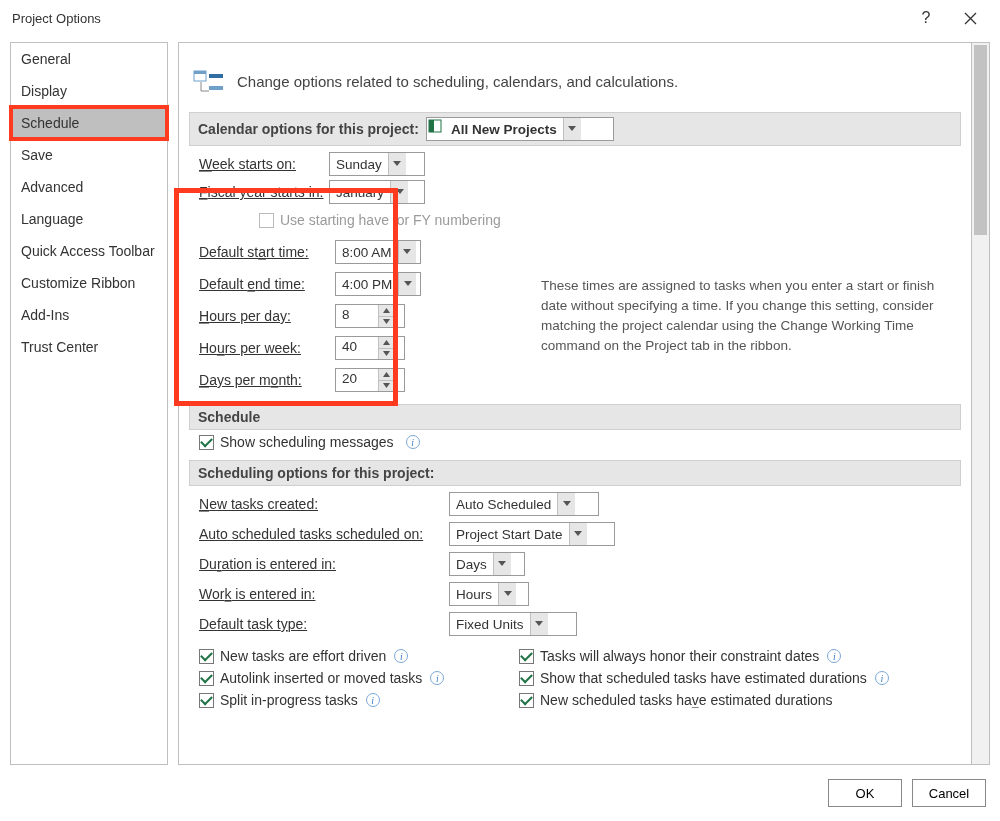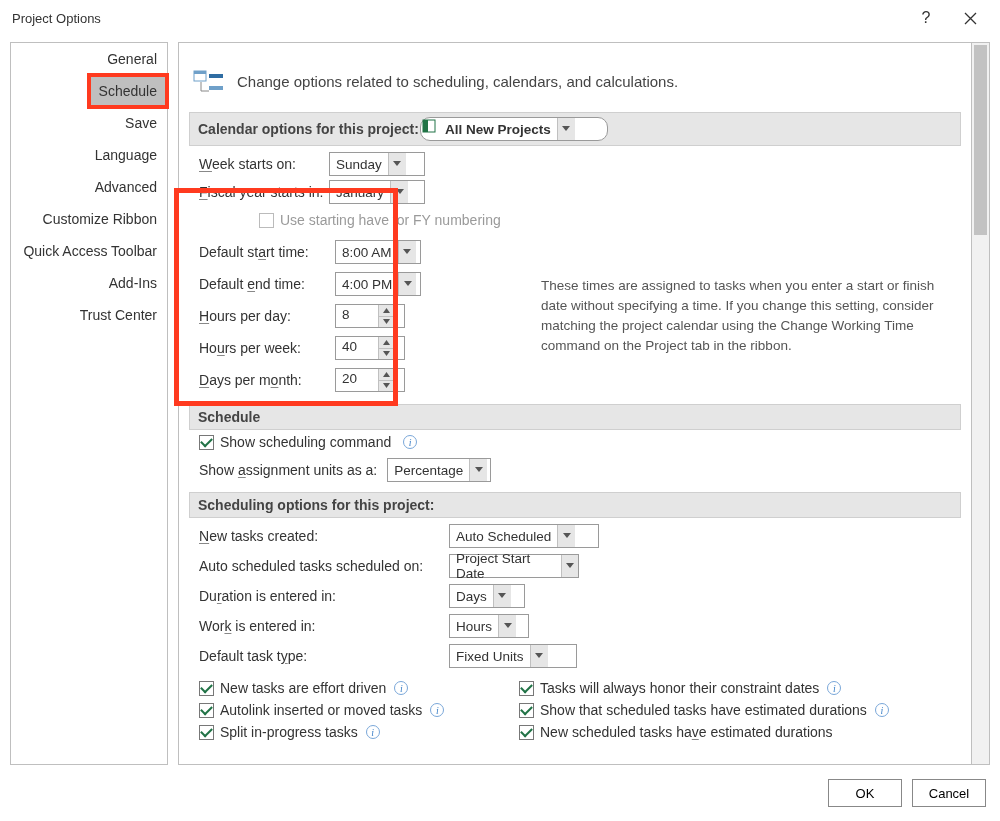--- a/index.html
+++ b/index.html
@@ -6,40 +6,40 @@
 body { background: #fff; width: 1000px; height: 821px; overflow: hidden; position: relative; }
 
 
 .titlebar { height: 36px; display: flex; align-items: center; padding: 0 8px 0 12px; font-size: 13px; color: #333; }
 .titlebar .spacer { flex: 1; }
 .titlebar .tb-btn { width: 44px; height: 36px; display: flex; align-items: center; justify-content: center; font-size: 16px; color: #333; cursor: pointer; }
 
 
 .main { position: absolute; top: 36px; left: 0; right: 0; bottom: 56px; display: flex; padding: 6px 10px 0 10px; gap: 10px; }
 
-.sidebar { width: 158px; border: 1px solid #bfbfbf; background: #fff; display: flex; flex-direction: column; font-size: 14px; color: #333; align-items: flex-end; }
+.sidebar { width: 158px; border: 1px solid #bfbfbf; background: #fff; display: flex; flex-direction: column; font-size: 14px; color: #333; }
 .sidebar .item { padding: 8px 10px; cursor: pointer; }
 .sidebar .item.selected { background: #bfbfbf; }
 .sidebar .hl-schedule { outline: 4px solid #ff3a1f; outline-offset: -2px; }
 
 .content-wrap { flex: 1; position: relative; display: flex; }
 .content { flex: 1; border: 1px solid #bfbfbf; padding: 19px 10px 10px 10px; overflow: hidden; font-size: 14px; color: #333; position: relative; }
 .scrollbar { width: 18px; border: 1px solid #bfbfbf; border-left: none; background: #f1f1f1; position: relative; }
 .scrollbar .thumb { position: absolute; top: 2px; left: 2px; right: 2px; height: 190px; background: #c2c2c2; }
 
 .intro { display: flex; align-items: center; gap: 12px; padding: 6px 4px 12px 4px; }
 .intro-icon { width: 32px; height: 26px; display: flex; align-items: center; justify-content: center; }
 .intro-icon svg { width: 32px; height: 26px; }
 .intro-text { font-size: 15px; color: #444; }
 
 .section-header { background: #e6e6e6; border: 1px solid #cfcfcf; padding: 4px 8px; font-weight: 600; color: #444; display: flex; align-items: center; margin-top: 6px; }
-.section-header .hdr-select { margin-left: 1px; border-radius: 10px; }
+.section-header .hdr-select { margin-left: 7px; }
 
 .row { display: flex; align-items: center; gap: 10px; padding: 4px 0 4px 10px; }
-.lbl { color: #333; }
+.lbl { color: #333; text-decoration: underline; }
 .u { text-decoration: underline; text-decoration-color: #888; text-underline-offset: 2px; }
 
 
 .select { display: inline-flex; align-items: stretch; border: 1px solid #9a9a9a; background: #fff; height: 24px; }
 .select .val { padding: 2px 6px; font-size: 13.5px; color: #333; display: flex; align-items: center; }
 .select .arrow { width: 18px; background: #e6e6e6; border-left: 1px solid #c0c0c0; display: flex; align-items: center; justify-content: center; }
 .select .arrow svg { width: 8px; height: 6px; }
 .proj-icon { display: inline-flex; width: 16px; height: 16px; align-items: center; justify-content: center; margin-right: 2px; }
 
 .spin { display: inline-flex; align-items: stretch; border: 1px solid #9a9a9a; background: #fff; height: 24px; }
@@ -88,26 +88,27 @@
   <div class="tb-btn">
     <svg width="13" height="13" viewBox="0 0 13 13">
         <path d="M1 1 L12 12 M12 1 L1 12" stroke="#333" stroke-width="1.3"></path>
       </svg>
   </div>
 </div>
 
 <div class="main">
   <div class="sidebar">
     <div class="item">General</div>
+    <div class="item">Display</div>
     <div class="item selected hl-schedule">Schedule</div>
     <div class="item">Save</div>
+    <div class="item">Advanced</div>
     <div class="item">Language</div>
-    <div class="item">Advanced</div>
+    <div class="item">Quick Access Toolbar</div>
     <div class="item">Customize Ribbon</div>
-    <div class="item">Quick Access Toolbar</div>
     <div class="item">Add-Ins</div>
     <div class="item">Trust Center</div>
   </div>
 
   <div class="content-wrap">
     <div class="content">
 
       <div class="intro">
         <span class="intro-icon">
           <svg viewBox="0 0 32 26">
@@ -239,53 +240,42 @@
             </span>
         </div>
       </div>
 
       <div class="section-header">
         <span>Schedule</span>
       </div>
       <div class="row">
         <label class="chk">
           <span class="box checked"></span>
-          <span>Show scheduling command</span>
+          <span>Show scheduling messages</span>
         </label>
         <span class="info-icon">i</span>
       </div>
-      <div class="row">
-        <span class="lbl">Show <span class="u">a</span>ssignment units as a:</span>
-        <div class="select" style="width:104px">
-          <span class="val">Percentage</span>
-          <span class="arrow">
-              <svg viewBox="0 0 8 6">
-                <path d="M0 0 L4 5 L8 0" fill="#555"></path>
-              </svg>
-            </span>
-        </div>
-      </div>
 
       <div class="section-header">
         <span>Scheduling options for this project:</span>
       </div>
 
       <div class="sched-grid">
         <span class="lbl"><span class="u">N</span>ew tasks created:</span>
         <div class="select">
             <span class="val">Auto Scheduled</span>
             <span class="arrow">
               <svg viewBox="0 0 8 6">
                 <path d="M0 0 L4 5 L8 0" fill="#555"></path>
               </svg>
             </span>
           </div>
 
         <span class="lbl">Auto scheduled tasks scheduled on:</span>
-        <div class="select" style="width:130px">
+        <div class="select" style="width:166px">
             <span class="val">Project Start Date</span>
             <span class="arrow">
               <svg viewBox="0 0 8 6">
                 <path d="M0 0 L4 5 L8 0" fill="#555"></path>
               </svg>
             </span>
           </div>
 
         <span class="lbl">Du<span class="u">r</span>ation is entered in:</span>
         <div class="select" style="width:76px">

